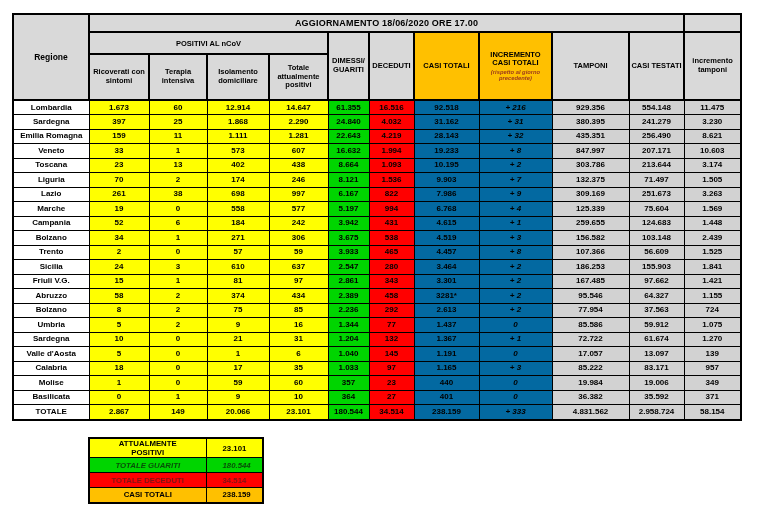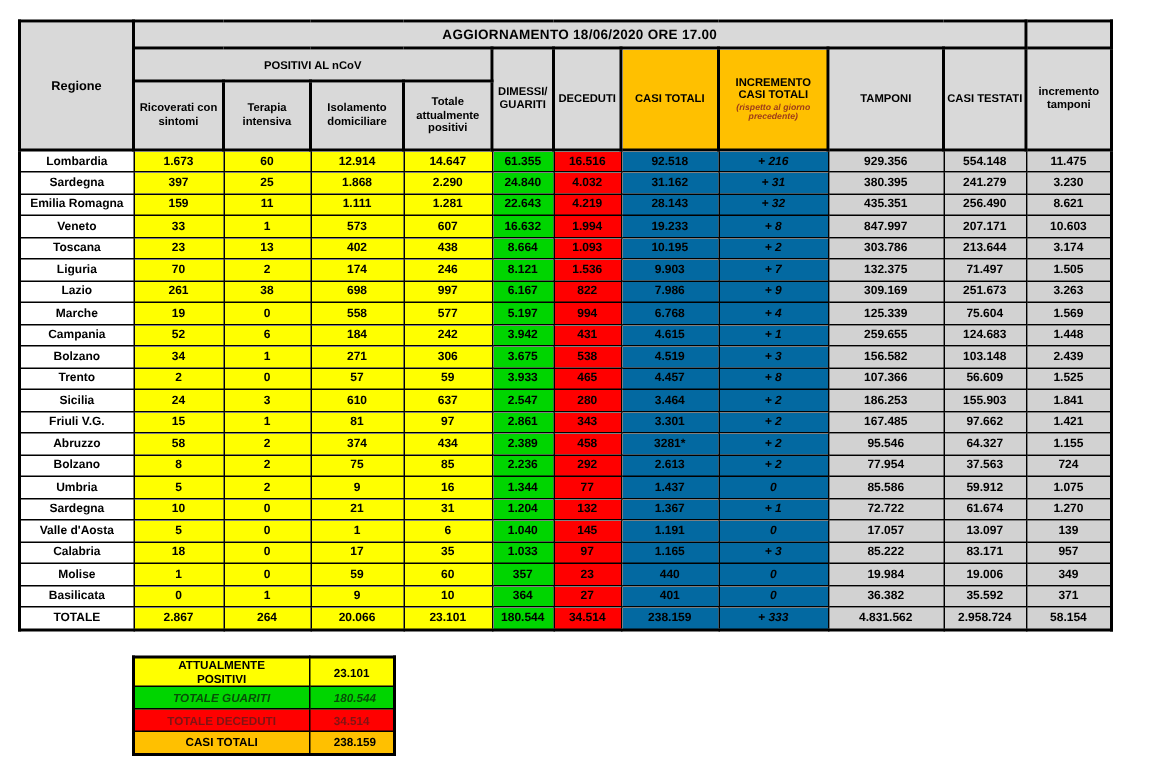--- a/index.html
+++ b/index.html
@@ -408,21 +408,21 @@
           <td class="c-red">27</td>
           <td class="c-orange">401</td>
           <td class="c-orange c-italic">0</td>
           <td class="c-gray">36.382</td>
           <td class="c-gray">35.592</td>
           <td class="c-gray">371</td>
         </tr>
         <tr class="totale-row">
           <td class="c-region">TOTALE</td>
           <td class="c-yellow">2.867</td>
-          <td class="c-yellow">264</td>
+          <td class="c-yellow">149</td>
           <td class="c-yellow">20.066</td>
           <td class="c-yellow">23.101</td>
           <td class="c-green">180.544</td>
           <td class="c-red">34.514</td>
           <td class="c-orange">238.159</td>
           <td class="c-orange c-italic">+ 333</td>
           <td class="c-gray">4.831.562</td>
           <td class="c-gray">2.958.724</td>
           <td class="c-gray">58.154</td>
         </tr>

